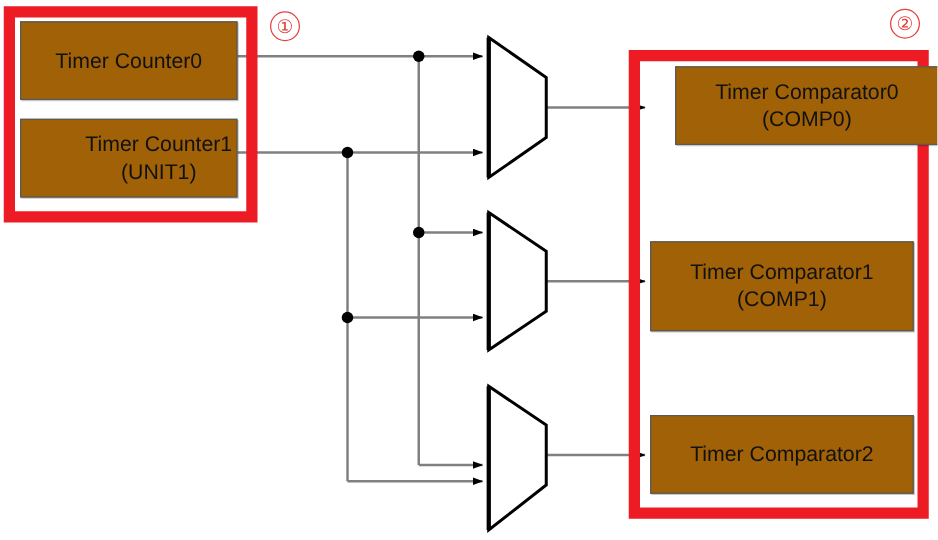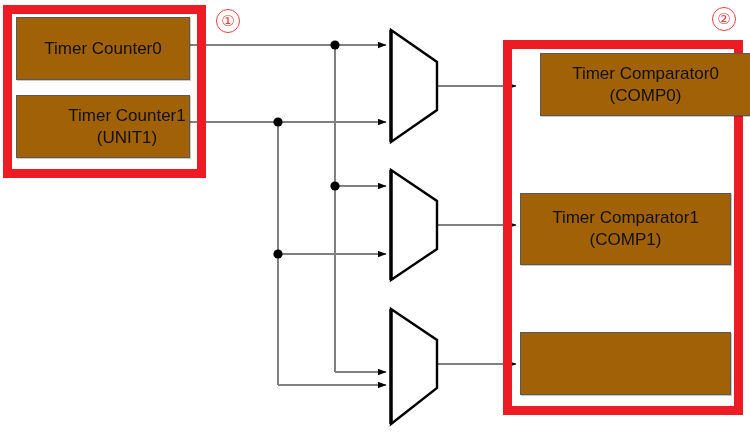--- a/index.html
+++ b/index.html
@@ -153,15 +153,16 @@
 
   <div class="block" id="block-comp0">
     <span class="l1">Timer Comparator0</span>
     <span class="l2">(COMP0)</span>
   </div>
   <div class="block" id="block-comp1">
     <span class="l1">Timer Comparator1</span>
     <span class="l2">(COMP1)</span>
   </div>
   <div class="block" id="block-comp2">
+    <span class="l1">Timer Comparator2</span>
   </div>
 
 </div>
 
 </body></html>

